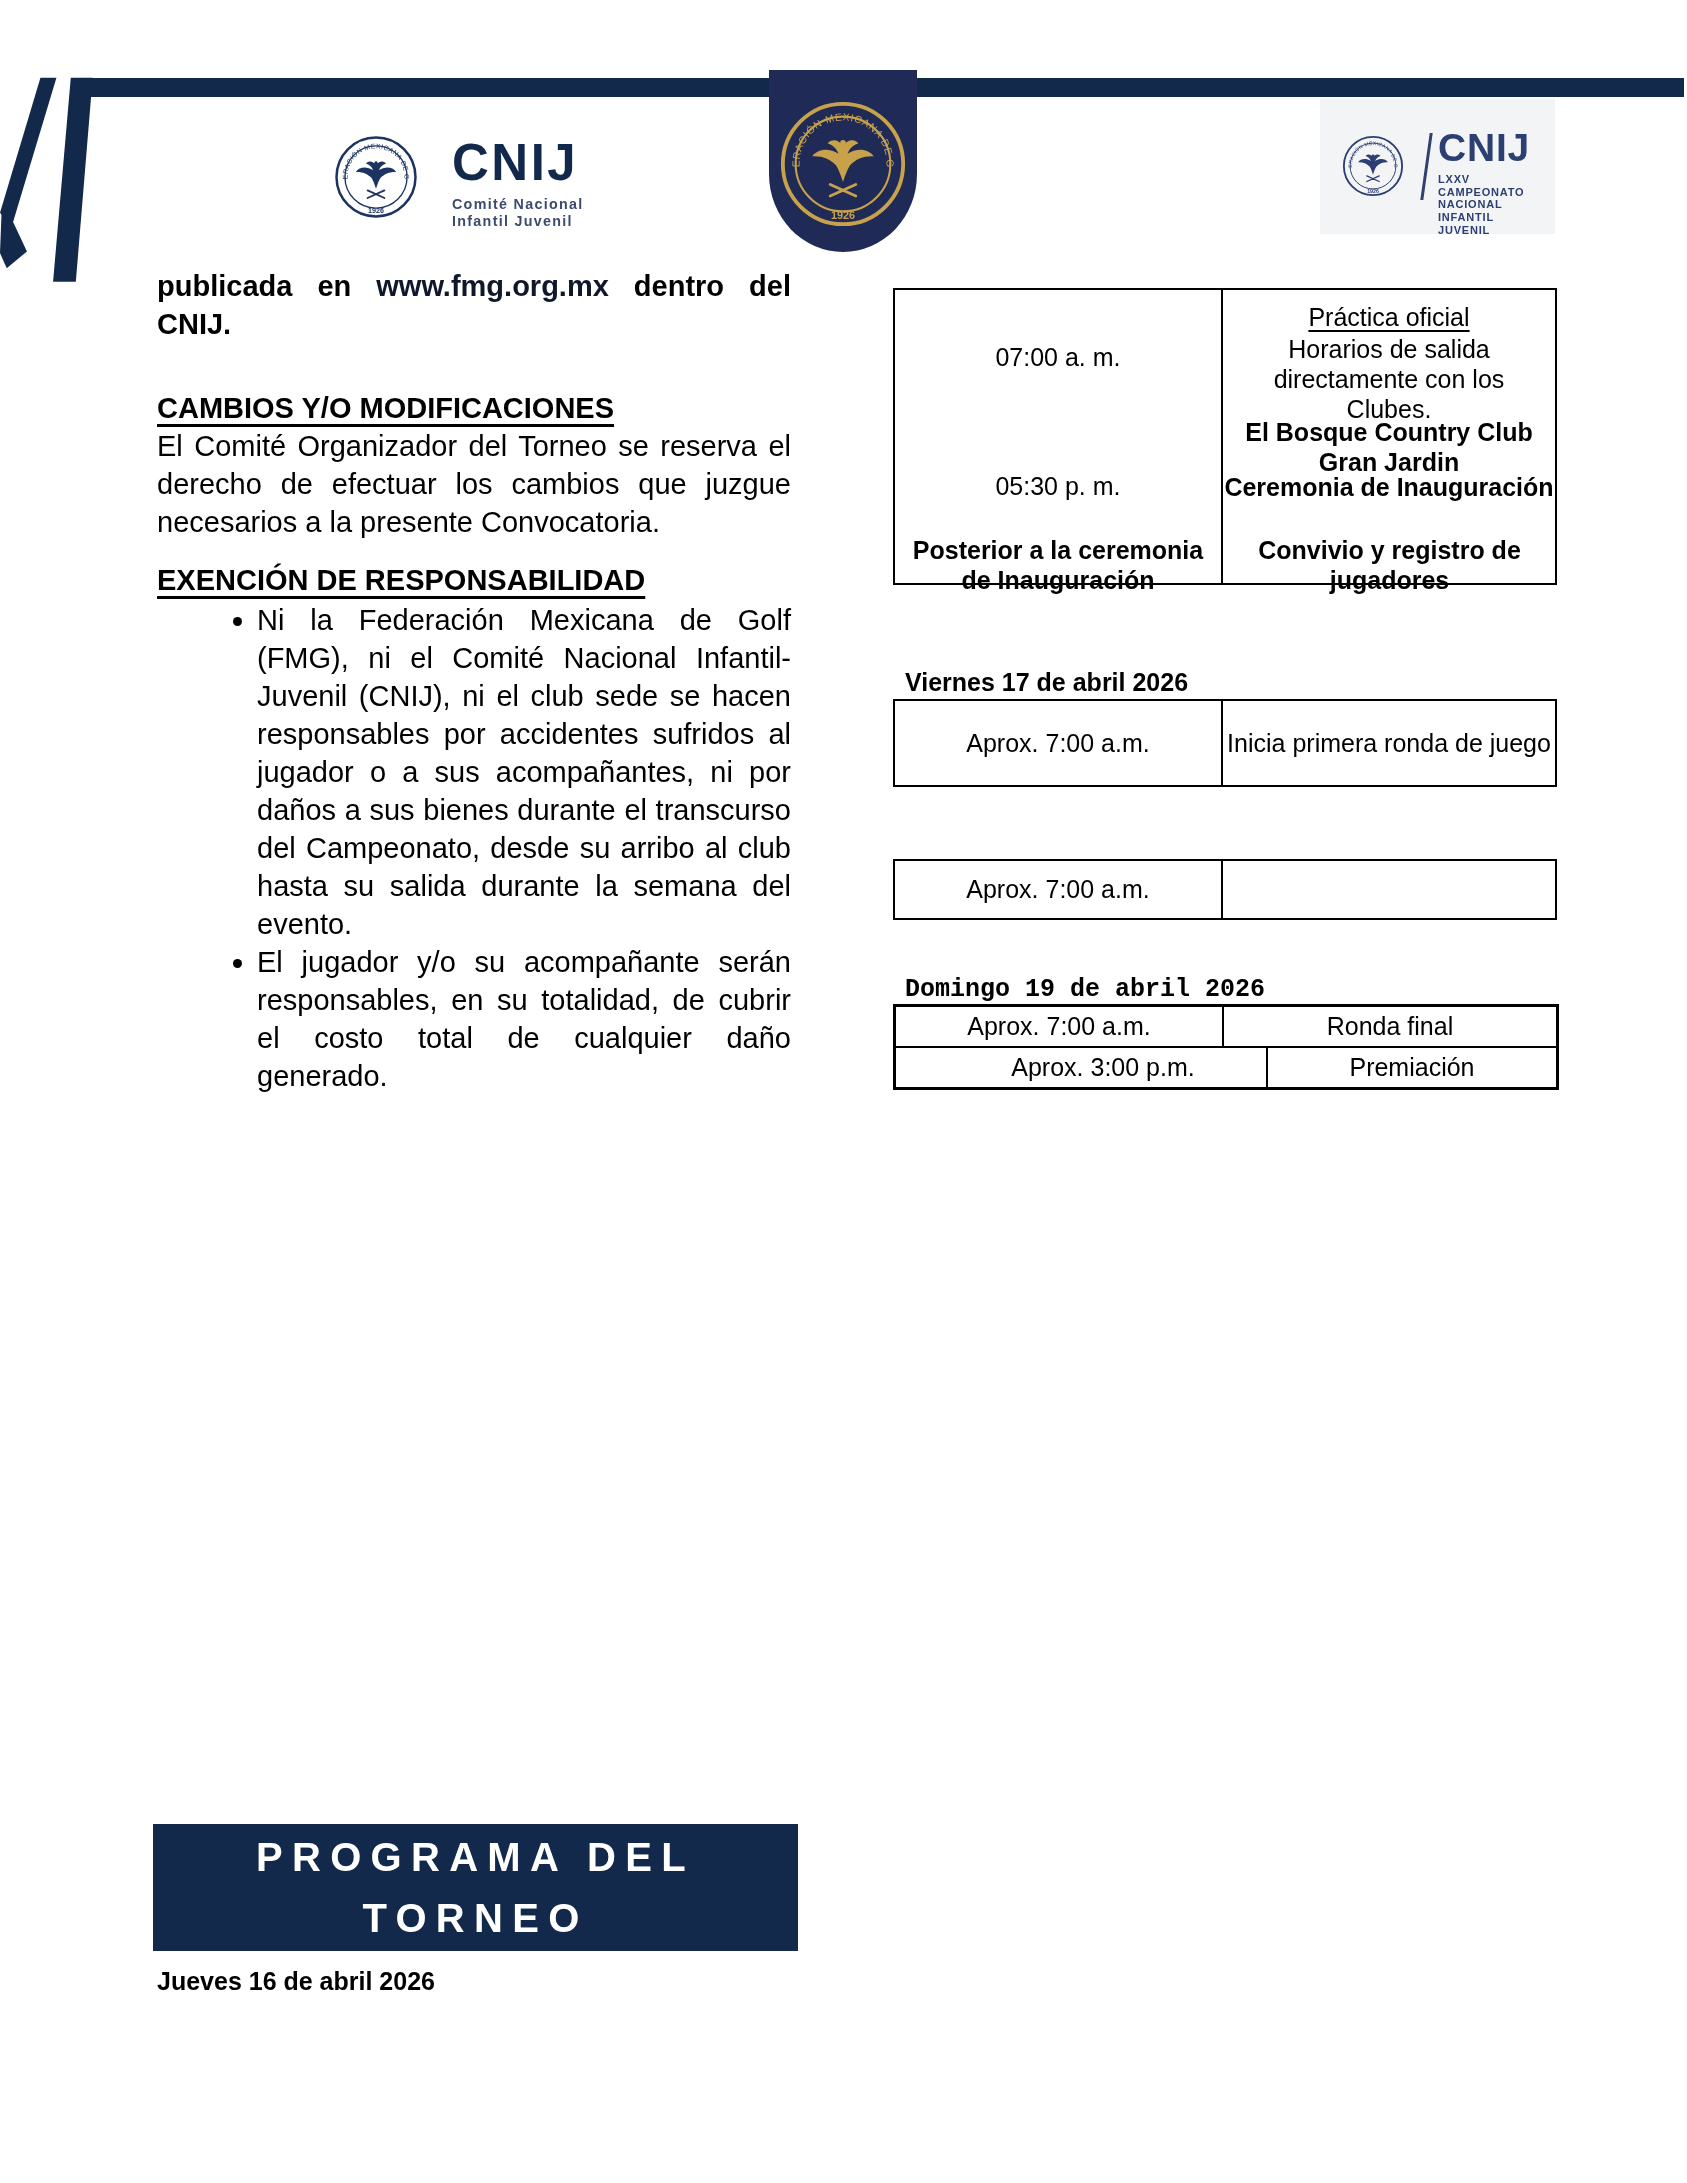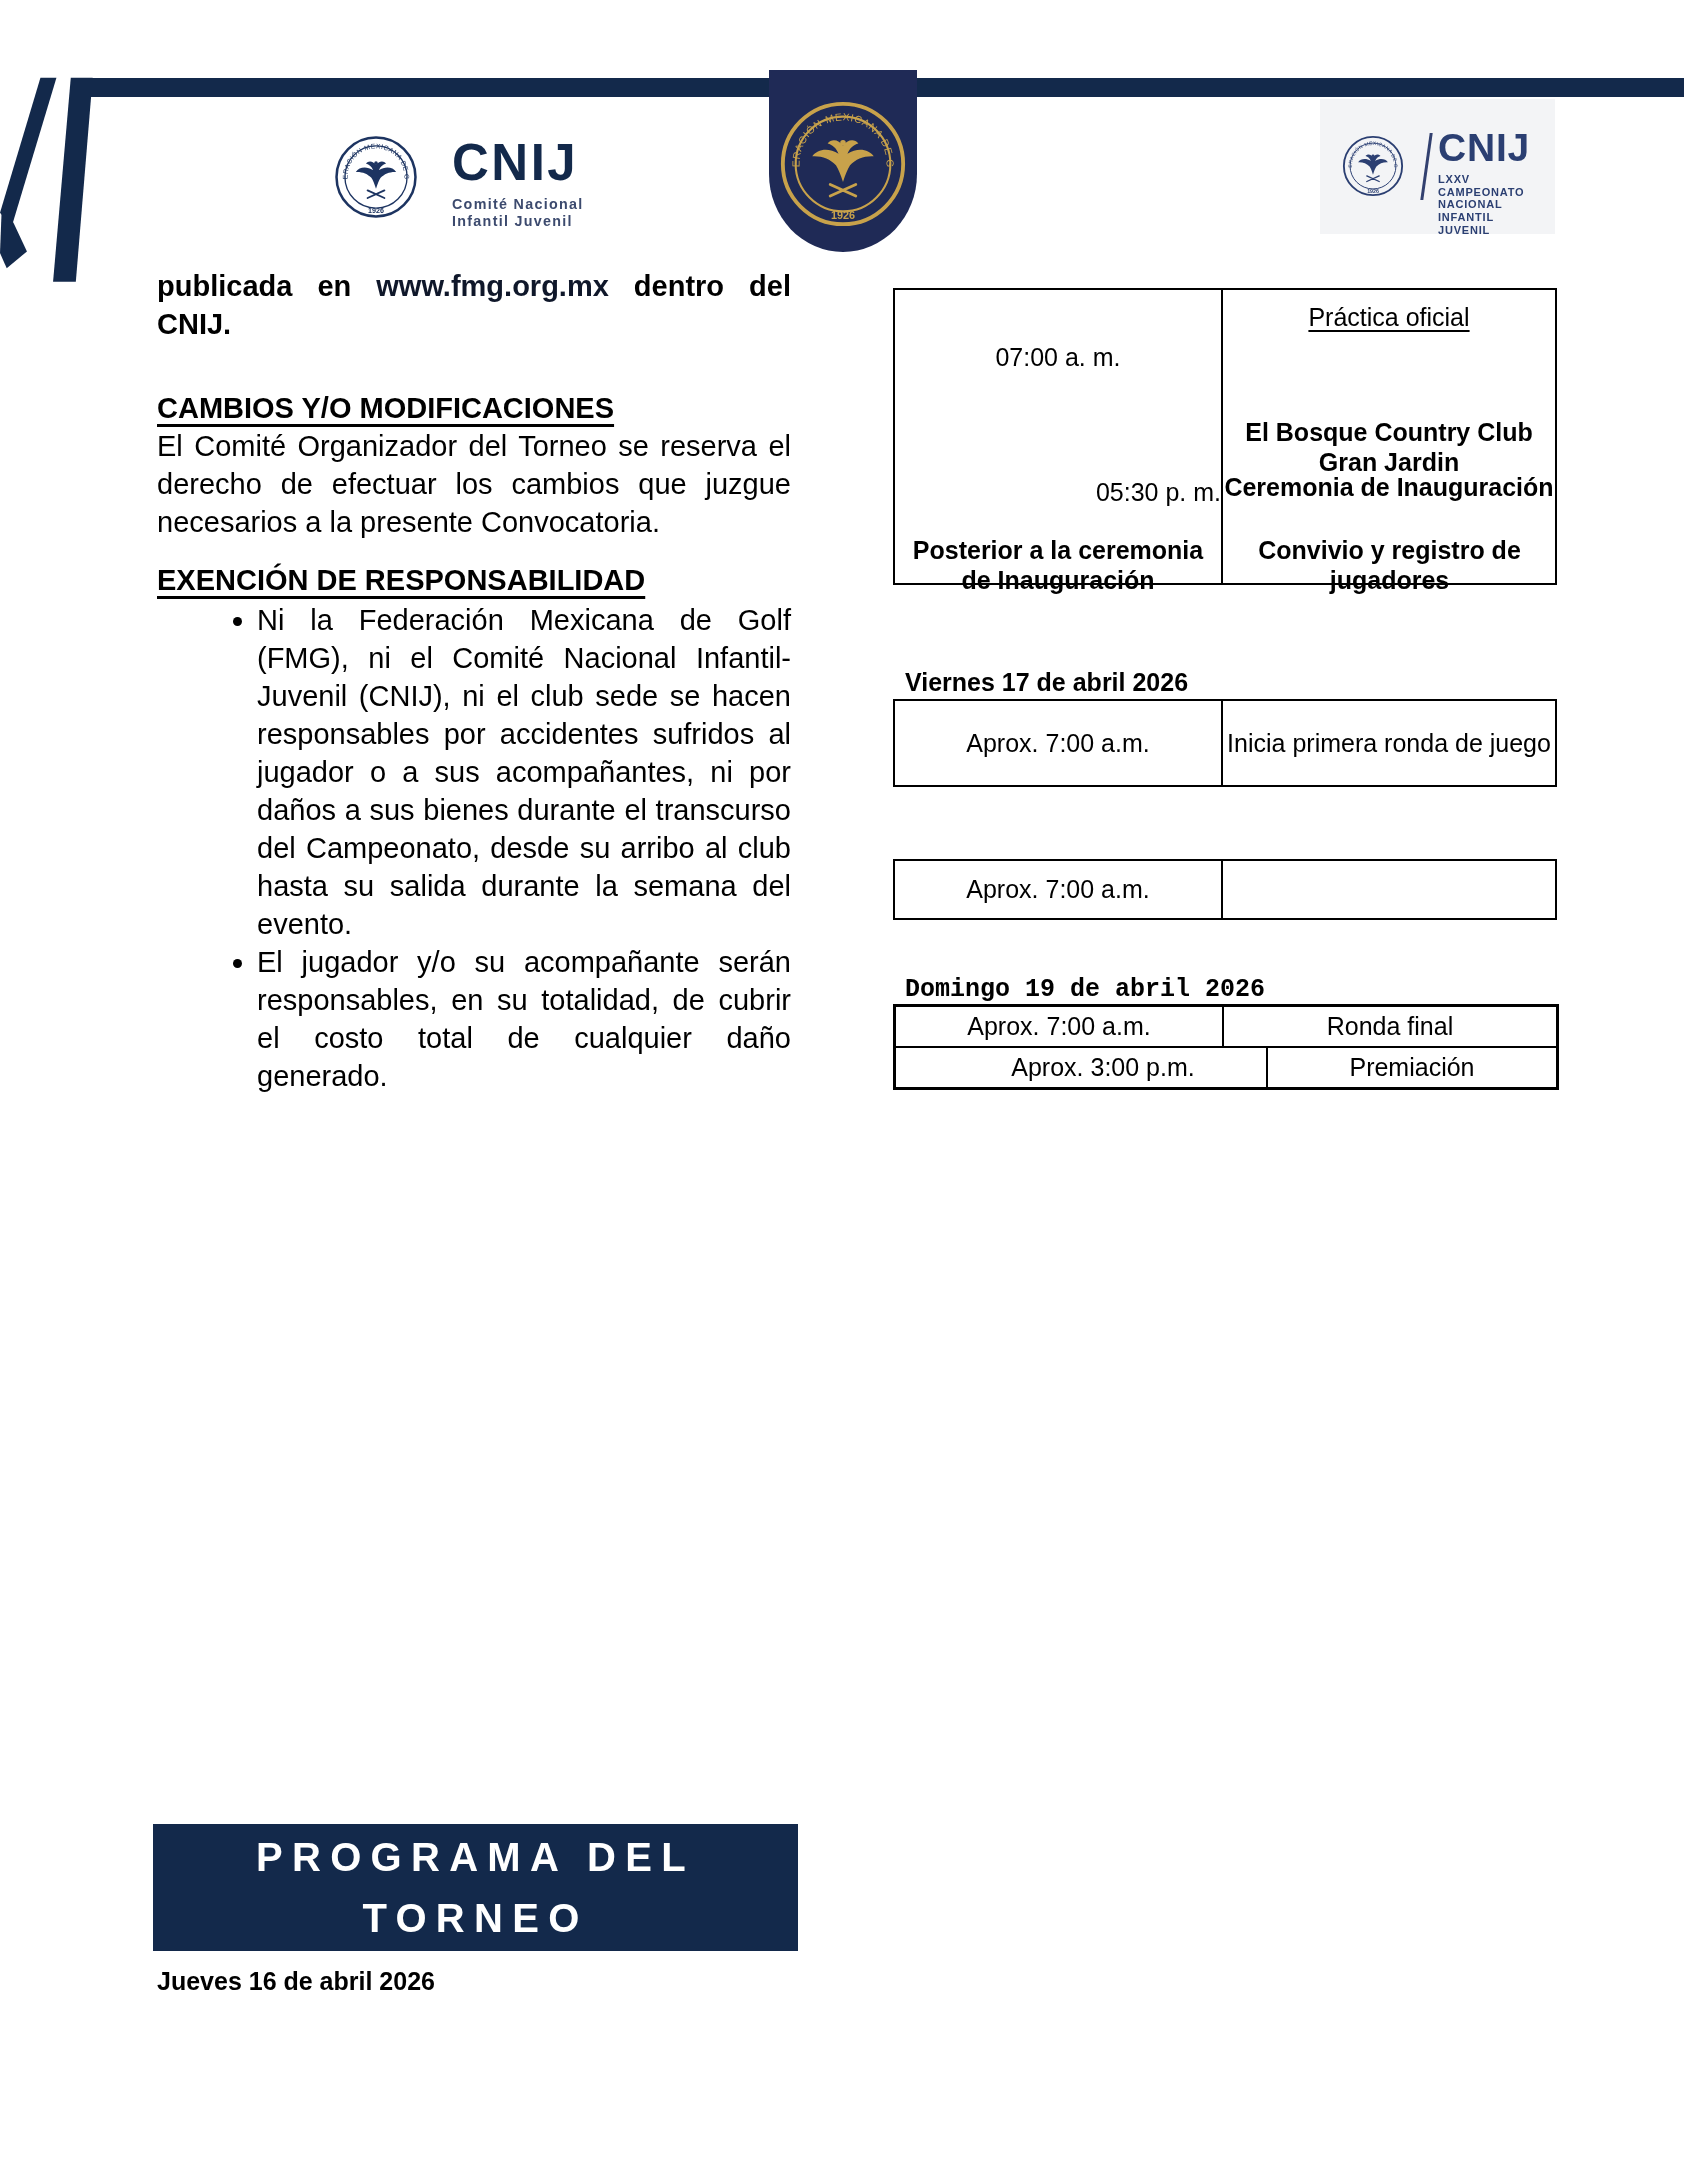--- a/index.html
+++ b/index.html
@@ -156,25 +156,26 @@
 
     <ul class="bullets">
       <li>Ni la Federación Mexicana de Golf (FMG), ni el Comité Nacional Infantil-Juvenil (CNIJ), ni el club sede se hacen responsables por accidentes sufridos al jugador o a sus acompañantes, ni por daños a sus bienes durante el transcurso del Campeonato, desde su arribo al club hasta su salida durante la semana del evento.</li>
       <li>El jugador y/o su acompañante serán responsables, en su totalidad, de cubrir el costo total de cualquier daño generado.</li>
     </ul>
   </div>
 
   <div class="sched-table" style="left:893px;top:288px;width:660px;height:293px;">
     <div class="cellcol cell-left">
       <div class="slot" style="top:52px;">07:00 a. m.</div>
-      <div class="slot" style="top:187px;text-align:right;">05:30 p. m.</div>
+      <div class="slot" style="top:181px;">05:30 p. m.</div>
       <div class="slot b" style="top:245px;padding:0 17px;width:calc(100% - 34px);">Posterior a la ceremonia de Inauguración</div>
     </div>
     <div class="cellcol cell-right">
       <div class="slot u" style="top:11.8px;">Práctica oficial</div>
+      <div class="slot" style="top:44px;padding:0 10px;width:calc(100% - 20px);">Horarios de salida directamente con los Clubes.</div>
       <div class="slot b" style="top:127px;padding:0 17px;width:calc(100% - 34px);">El Bosque Country Club Gran Jardin</div>
       <div class="slot b" style="top:182px;">Ceremonia de Inauguración</div>
       <div class="slot b" style="top:245px;padding:0 34px;width:calc(100% - 67px);">Convivio y registro de jugadores</div>
     </div>
   </div>
 
   <div class="day-heading" style="left:905px;top:668px;">Viernes 17 de abril 2026</div>
   <div class="day-table" style="left:893px;top:699px;width:660px;height:84px;">
     <div class="dt-left">Aprox. 7:00 a.m.</div>
     <div class="dt-right">Inicia primera ronda de juego</div>

